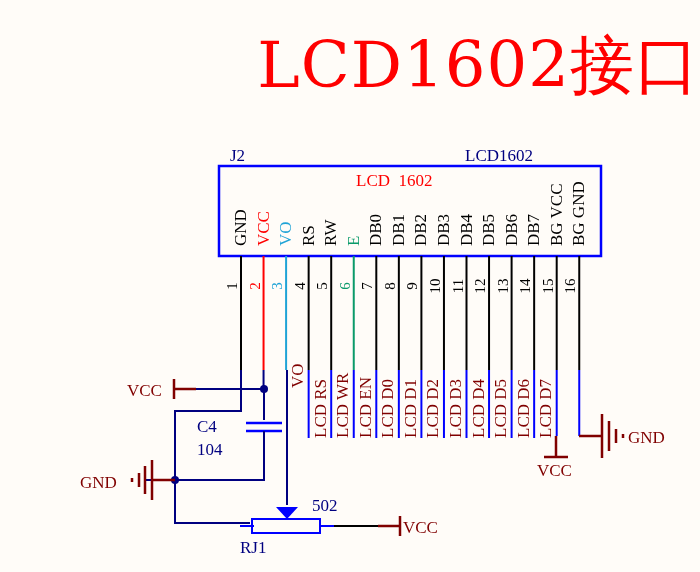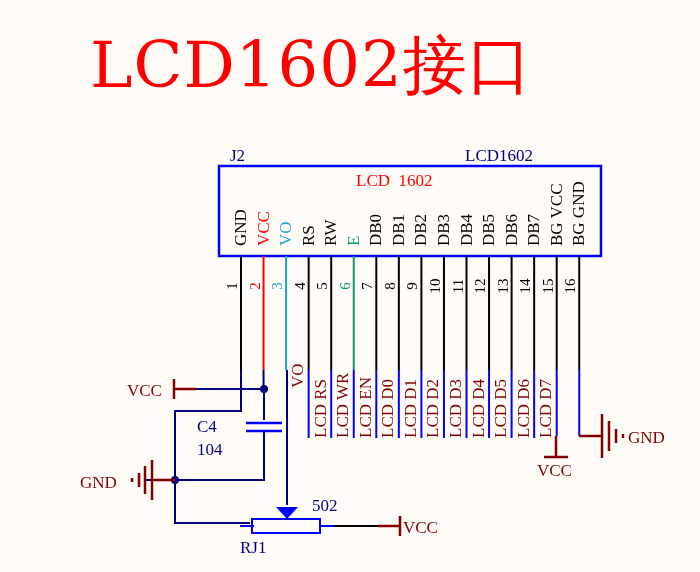--- a/index.html
+++ b/index.html
@@ -1,17 +1,17 @@
 <!DOCTYPE html>
 <html><head>
 <meta charset="utf-8">
 <style>
   html, body { margin:0; padding:0; }
   body { width:700px; height:572px; background:#fffcf8; overflow:hidden; position:relative; }
-  #title { position:absolute; left:0; top:22px; width:700px; text-align:left; padding-left:90px; box-sizing:border-box;
+  #title { position:absolute; left:0; top:22px; width:700px; text-align:right; padding-left:90px; box-sizing:border-box;
     font-family:"DejaVu Serif","Liberation Serif",serif; font-size:64px; color:#ff0000; letter-spacing:1px; }
   svg { position:absolute; left:0; top:0; }
   svg text { font-family:"Liberation Serif","DejaVu Serif",serif; }
 </style>
 </head>
 <body>
 
 <div id="title">LCD1602接口</div>
 
 <svg id="sch" width="700" height="572" viewBox="0 0 700 572">

